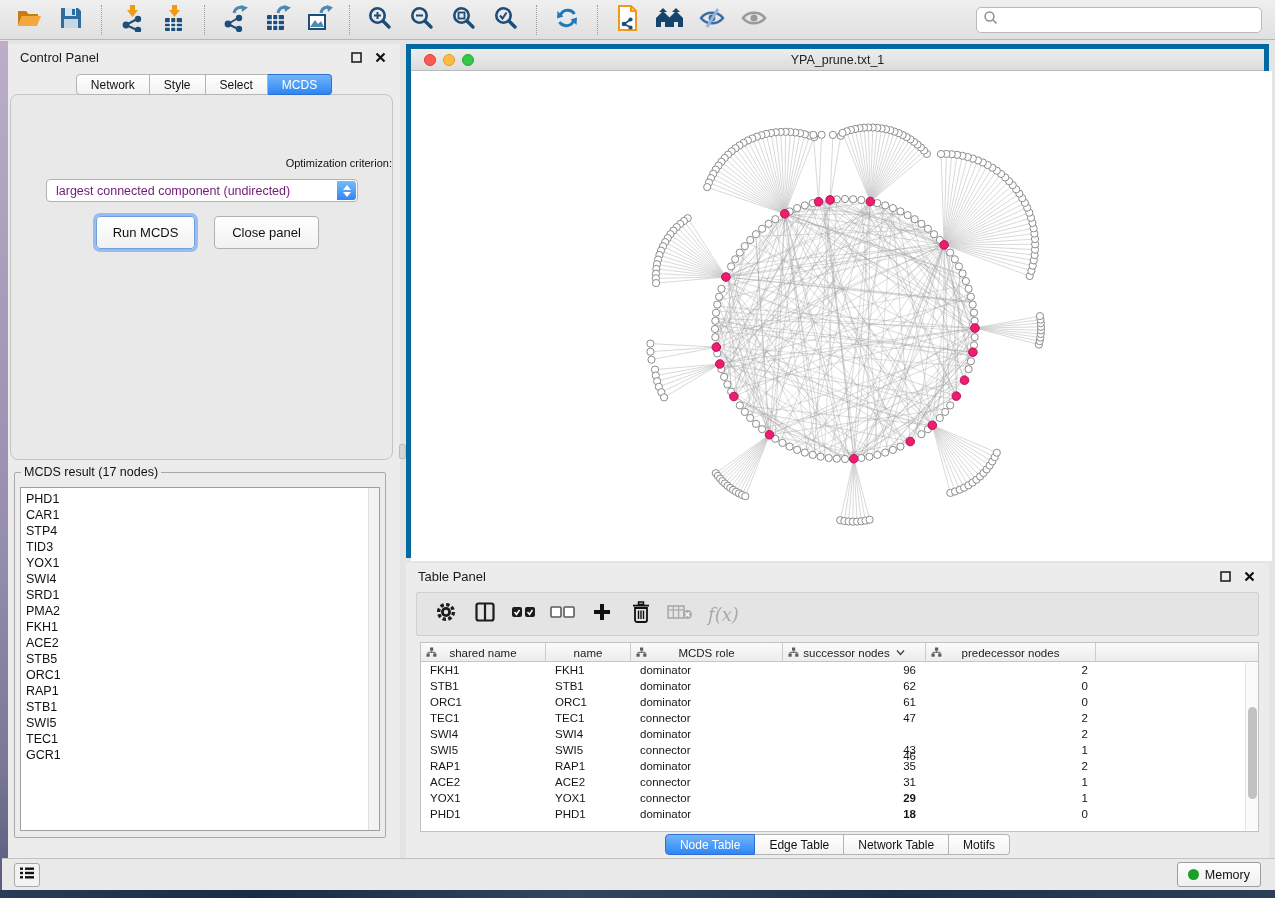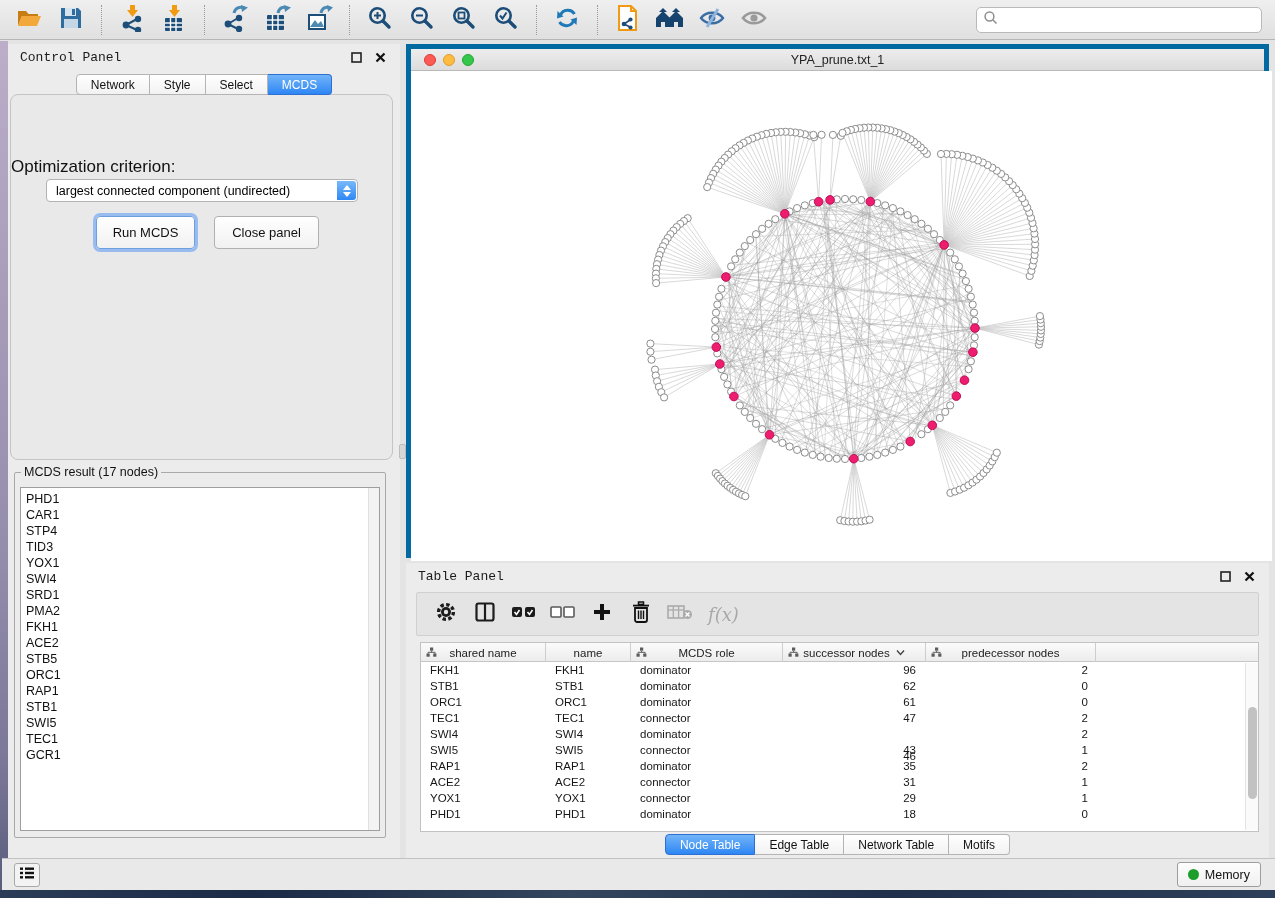--- a/index.html
+++ b/index.html
@@ -18,34 +18,34 @@
 
   
   .wall-left { position:absolute; left:0; top:41px; width:8px; height:849px;
     background:linear-gradient(180deg,#bcaec9 0%,#a89cba 30%,#958dac 60%,#7b7798 85%,#585d7d 100%); z-index:1; }
   .wall-bottom { position:absolute; left:0; top:890px; width:1275px; height:8px;
     background:linear-gradient(90deg,#2b3c58,#1b2a46 20%,#33455f 45%,#20304c 70%,#2d3e5a 100%); z-index:6; }
 
   
   .control-panel { position:absolute; left:8px; top:44px; width:392px; height:814px; background:#ececec; z-index:2; }
   .panel-title-row { position:absolute; left:0; top:0; right:0; height:26px; display:flex; align-items:center;
-    font-size:13px; color:#1a1a1a; padding:0 12px;font-family:Liberation Mono, monospace; }
+    font-size:13px; color:#1a1a1a; padding:0 12px; }
   .panel-title-row .sp { flex:1; }
   .panel-winicon { width:16px; height:16px; display:flex; align-items:center; justify-content:center; margin-left:8px; }
   .cp-tabs { position:absolute; left:0; right:0; top:30px; height:21px; display:flex; justify-content:center; z-index:3; }
   .seg-tab { height:21px; padding:0 14px; background:linear-gradient(#ffffff,#f2f2f2); border:1px solid #b4b4b4;
     border-left:none; font-size:12px; color:#111; display:flex; align-items:center; cursor:default; }
   .seg-tab:first-child { border-left:1px solid #b4b4b4; border-radius:4px 0 0 4px; }
   .seg-tab:last-child { border-radius:0 4px 4px 0; }
   .seg-tab.active { background:linear-gradient(#72b5f9,#2e86f4); border-color:#2d6fd2; color:#fff; }
   .cp-pane { position:absolute; left:2px; right:7px; top:50px; height:366px; background:#e9e9e9;
     border:1px solid #c4c4c4; border-radius:8px; }
-  .opt-label { position:absolute; left:0; right:0; top:62px; text-align:left; font-size:17px; color:#111; }
+  .opt-label { position:absolute; left:0; right:0; top:62px; text-align:right; font-size:11px; color:#111; }
   .dropdown { position:absolute; left:35px; right:34px; top:84px; height:23px; background:#fff;
-    border:1px solid #b3b3b3; border-radius:4px; display:flex; align-items:center; font-size:12.5px; color:#000000;
+    border:1px solid #b3b3b3; border-radius:4px; display:flex; align-items:center; font-size:12.5px; color:#701a75;
     padding-left:9px; }
   .dropdown .stepper { position:absolute; right:1px; top:1px; bottom:1px; width:19px; border-radius:0 3px 3px 0;
     background:linear-gradient(#79b9fb,#2f87f5); display:flex; flex-direction:column; align-items:center; justify-content:center; gap:2px; }
   .stepper .up { width:0; height:0; border-left:4px solid transparent; border-right:4px solid transparent; border-bottom:5px solid #fff; }
   .stepper .dn { width:0; height:0; border-left:4px solid transparent; border-right:4px solid transparent; border-top:5px solid #fff; }
   .mac-btn { position:absolute; top:121px; height:33px; background:linear-gradient(#ffffff,#f1f1f1);
     border:1px solid #b0b0b0; border-radius:4px; font-size:13px; color:#111; font-family:inherit; }
   .mac-btn.focusring { box-shadow:0 0 0 3px rgba(110,165,245,.65); border-color:#6ea0e0; }
   #run-btn { left:85px; width:99px; }
   #closep-btn { left:195px; width:105px;margin-left:8px; }
@@ -1146,28 +1146,28 @@
           <div class="t-cell left" style="width: 125px;">ACE2</div>
           <div class="t-cell left" style="width: 85px;">ACE2</div>
           <div class="t-cell left" style="width: 152px;">connector</div>
           <div class="t-cell right" style="width: 143px; padding-right: 10px;">31</div>
           <div class="t-cell right" style="width: 170px; padding-right: 8px;">1</div>
         </div>
         <div class="t-row">
           <div class="t-cell left" style="width: 125px;">YOX1</div>
           <div class="t-cell left" style="width: 85px;">YOX1</div>
           <div class="t-cell left" style="width: 152px;">connector</div>
-          <div class="t-cell right" style="width: 143px; padding-right: 10px;">29</div>
+          <div class="t-cell right" style="width: 143px; padding-right: 10px; font-weight: bold;">29</div>
           <div class="t-cell right" style="width: 170px; padding-right: 8px;">1</div>
         </div>
         <div class="t-row">
           <div class="t-cell left" style="width: 125px;">PHD1</div>
           <div class="t-cell left" style="width: 85px;">PHD1</div>
           <div class="t-cell left" style="width: 152px;">dominator</div>
-          <div class="t-cell right" style="width: 143px; padding-right: 10px;">18</div>
+          <div class="t-cell right" style="width: 143px; padding-right: 10px; font-weight: bold;">18</div>
           <div class="t-cell right" style="width: 170px; padding-right: 8px;">0</div>
         </div>
       </div>
     <div class="tp-scrollbar">
         <div class="thumb"></div>
       </div>
   </div>
   <div class="tp-tabs" id="tp-tabs">
       <div class="seg-tab active">Node Table</div>
       <div class="seg-tab">Edge Table</div>

